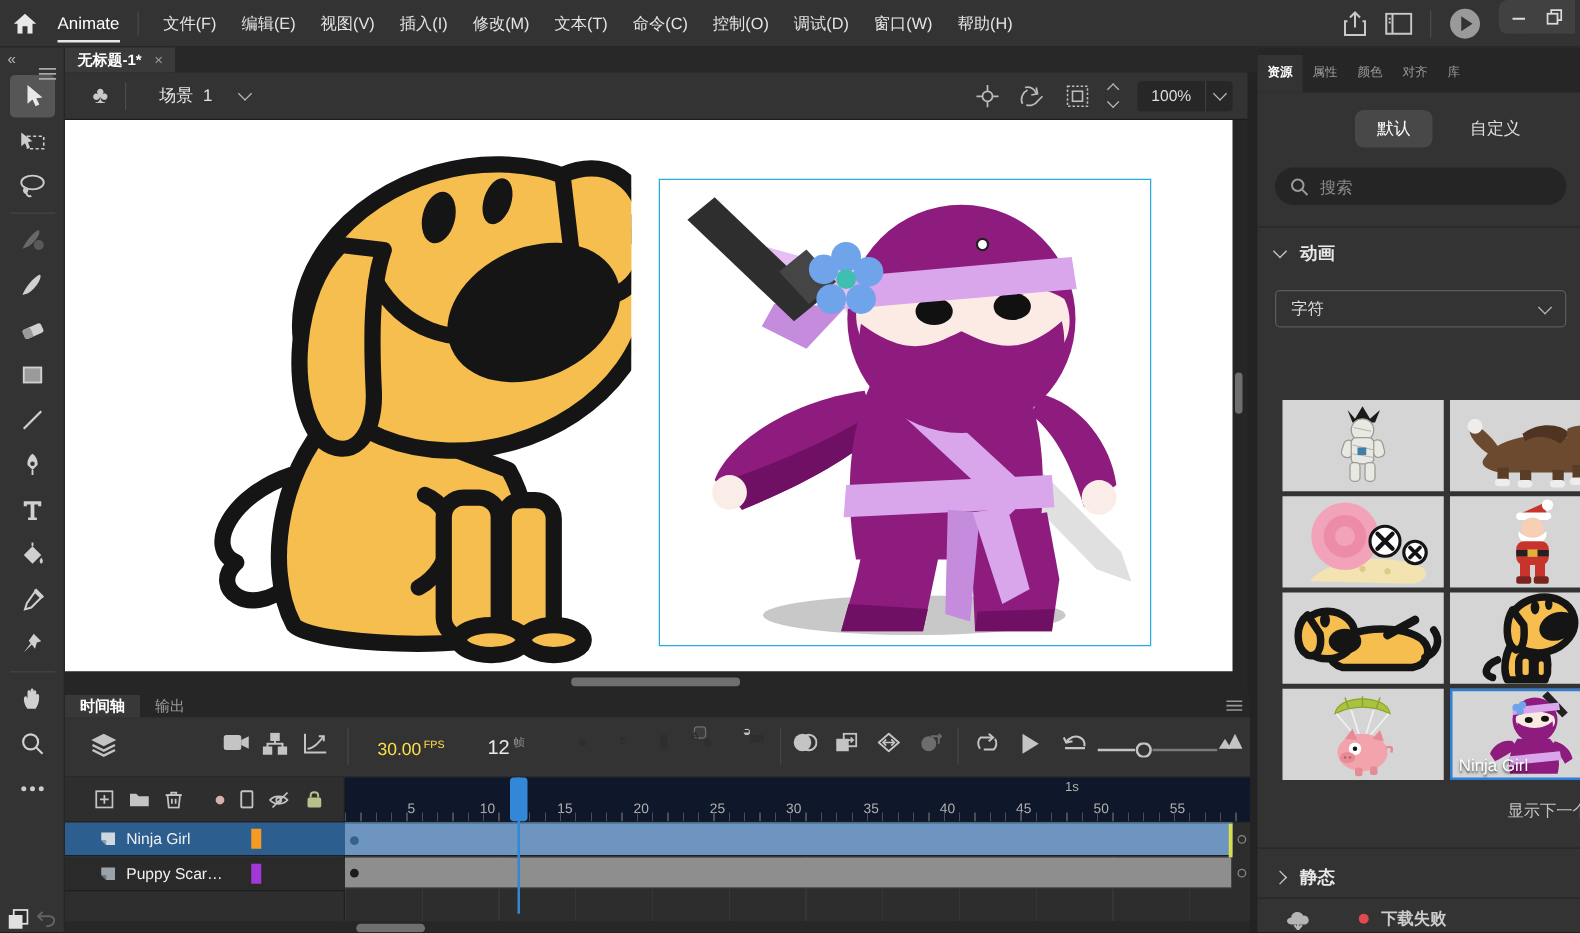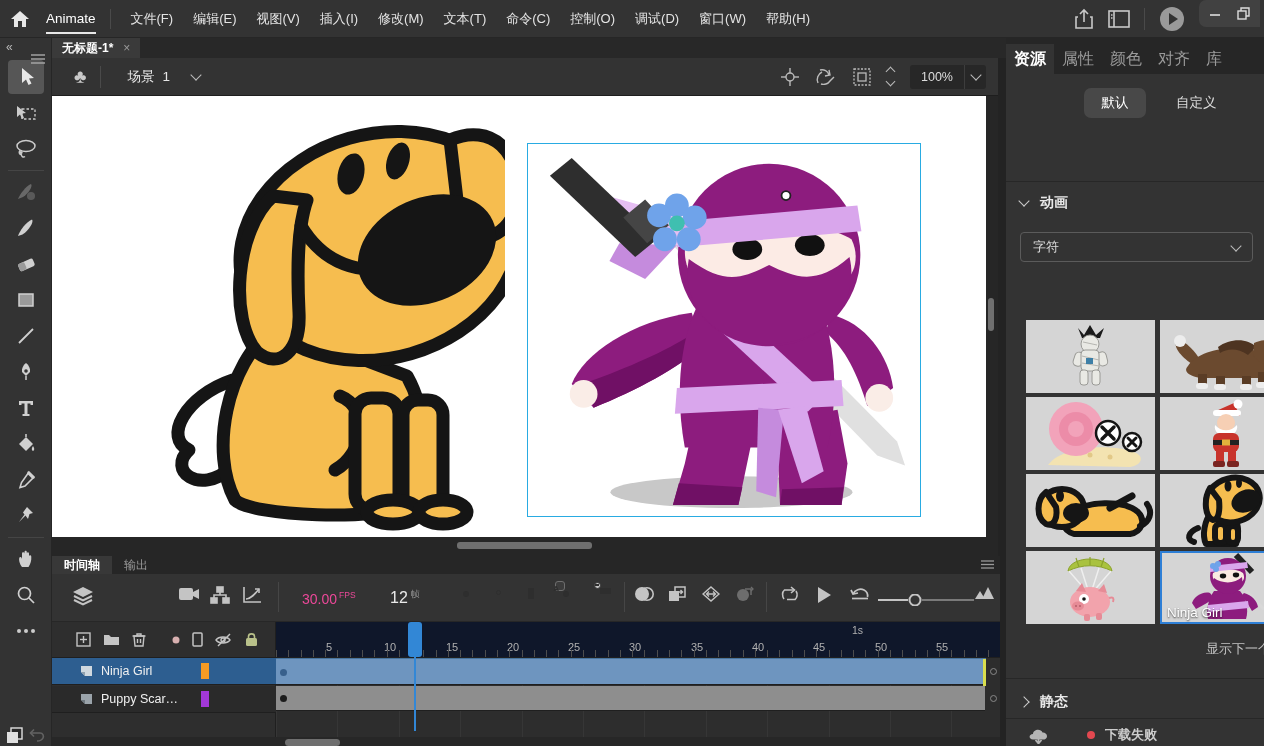--- a/index.html
+++ b/index.html
@@ -62,21 +62,21 @@
 
   
   .timeline { left:52px; top:556px; width:948px; height:190px; background:#333; }
   .tl-tabs { position:absolute; left:0; top:0; width:948px; height:18px; background:#262626; display:flex; }
   .tl-tab { padding:0 12px; line-height:18px; font-size:12px; color:#9a9a9a; }
   .tl-tab.act { background:#383838; color:#fff; font-weight:bold; }
   .tl-menu { position:absolute; right:6px; top:4px; }
   .tl-controls { position:absolute; left:0; top:18px; width:948px; height:48px; background:#333; border-bottom:1px solid #272727; }
   .tl-controls .ic { position:absolute; top:12px; }
   .csep { position:absolute; top:8px; width:1px; height:30px; background:#464646; }
-  .fps { position:absolute; left:250px; top:16px; color:#ec4899; font-size:14px; }
+  .fps { position:absolute; left:250px; top:16px; color:#fde047; font-size:14px; }
   .fps sup { font-size:8.5px; margin-left:2px; }
   .fcount { position:absolute; left:338px; top:14px; color:#eaeaea; font-size:16px; }
   .fcount sup { font-size:9px; color:#8f8f8f; margin-left:3px; }
   .sq { width:15px; height:15px; background:#c4c4c4; border-radius:2px; position:relative; }
   .sq i { position:absolute; }
   .auto-wrap { border:1px solid #6e6e6e; border-radius:3px; padding:4px; margin:-5px; background:#3c3c3c; }
 
   .tl-left { position:absolute; left:0; top:66px; width:224px; height:115px; background:#2e2e2e; border-right:1px solid #1f1f1f; }
   .lyr-toolbar { position:absolute; left:0; top:0; width:224px; height:36px; display:flex; align-items:center; gap:12px; padding-left:24px; border-bottom:1px solid #1f1f1f; }
   .lyr-row { position:absolute; left:0; width:224px; height:27px; display:flex; align-items:center; gap:8px; padding-left:28px; background:#2a2a2a; border-bottom:1px solid #1f1f1f; }
@@ -97,21 +97,21 @@
   .endline { position:absolute; left:707px; top:0; width:3px; height:27px; background:#d9de4e; }
   .playhead-line { position:absolute; left:362px; top:66px; width:2px; height:109px; background:#3287d6; }
   .playhead-head { position:absolute; left:356px; top:66px; width:14px; height:35px; background:#3287d6; border-radius:3px; }
   .tl-scroll { position:absolute; left:0; top:181px; width:948px; height:9px; background:#272727; }
   .tl-thumb { position:absolute; left:233px; top:2px; width:55px; height:7px; background:#6f6f6f; border-radius:3.5px; }
   .otoggle { position:absolute; left:938px; width:7px; height:7px; border-radius:50%; border:1.5px solid #888; }
 
   
   .rpanel { left:1006px; top:38px; width:258px; height:708px; background:#333; overflow:hidden; }
   .rp-tabs { position:absolute; left:0; top:0; width:258px; height:36px; background:#262626; display:flex; align-items:flex-end; }
-  .rp-tab { padding:0 8px; line-height:30px; height:30px; font-size:16px; color:#9a9a9a;margin-top:20px; }
+  .rp-tab { padding:0 8px; line-height:30px; height:30px; font-size:10px; color:#9a9a9a;margin-top:20px; }
   .rp-tab.act { background:#333; color:#fff; font-weight:bold; }
   .pill { position:absolute; left:78px; top:50px; width:62px; height:30px; background:#484848; border-radius:7px; color:#fff; font-size:13.5px; display:flex; align-items:center; justify-content:center; }
   .custom { position:absolute; left:162px; top:50px; height:30px; line-height:30px; color:#ddd; font-size:13.5px; padding:0 8px; }
   .search { position:absolute; left:14px; top:96px; width:233px; height:30px; background:#252525; border-radius:15px; display:flex; align-items:center; padding-left:12px; gap:9px; }
   .search input { background:transparent; border:none; outline:none; color:#ccc; font-size:13px; width:170px; font-family:"Liberation Sans",sans-serif; }
   .search input::placeholder { color:#8a8a8a; }
   .rdiv { position:absolute; left:0; width:258px; height:1px; background:#272727; }
   .sect { position:absolute; left:14px; display:flex; align-items:center; gap:12px; color:#e8e8e8; font-size:14px; font-weight:bold; }
   .chev-d { width:8px; height:8px; border-right:1.6px solid #ccc; border-bottom:1.6px solid #ccc; transform:rotate(45deg); margin-top:-4px; }
   .chev-r { width:8px; height:8px; border-right:1.6px solid #ccc; border-bottom:1.6px solid #ccc; transform:rotate(-45deg); }
@@ -651,20 +651,29 @@
     <div class="rp-tabs">
       <div class="rp-tab act">资源</div>
       <div class="rp-tab">属性</div>
       <div class="rp-tab">颜色</div>
       <div class="rp-tab">对齐</div>
       <div class="rp-tab">库</div>
     </div>
     <div class="pill">默认</div>
     <div class="custom">自定义</div>
 
+    <div class="search">
+      <span class="icon-btn">
+        <svg width="15" height="15" viewBox="0 0 15 15" fill="none" stroke="#9a9a9a" stroke-width="1.6">
+            <circle cx="6.2" cy="6.2" r="4.6"></circle>
+            <line x1="9.7" y1="9.7" x2="14" y2="14"></line>
+          </svg>
+      </span>
+      <input placeholder="搜索" style="">
+    </div>
 
     <div class="rdiv" style="top:143px"></div>
 
     <div class="sect" style="top:156px">
       <span class="chev-d"></span>
       <span>动画</span>
     </div>
 
     <div class="drop" style="top:194px">
       <span>字符</span>

